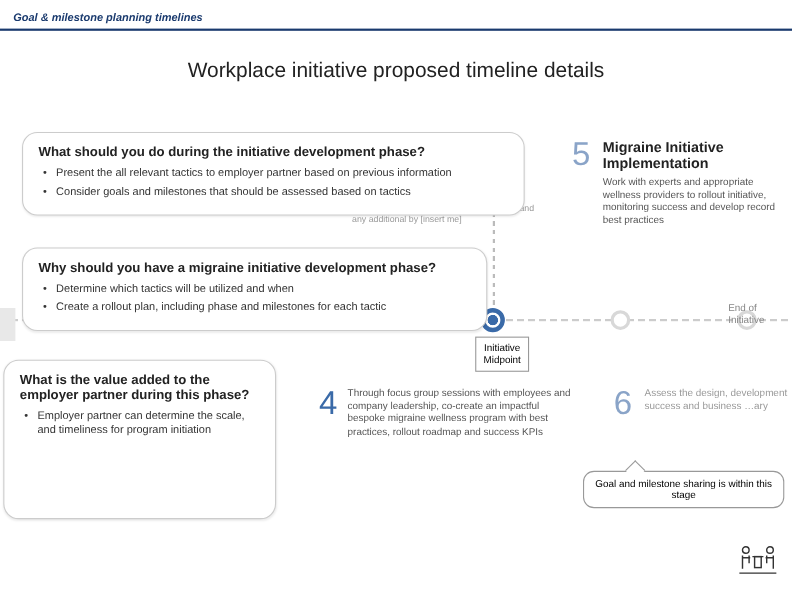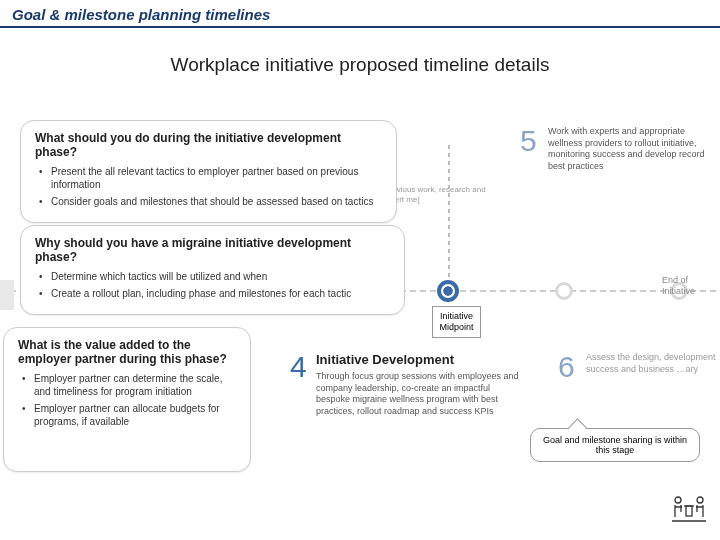--- a/index.html
+++ b/index.html
@@ -1,25 +1,25 @@
 <!DOCTYPE html>
 <html><head>
 <meta charset="utf-8">
 <style>
 *{box-sizing:border-box;margin:0;padding:0;font-family:"Segoe UI",Arial,sans-serif}
 body{width:720px;height:540px;background:#fff;position:relative;overflow:hidden}
 .header{padding:6px 12px 2px;border-bottom:2px solid #1a3a6e}
-.header-title{font-size:15px;font-weight:700;font-style:italic;color:#1a3a6e}
+.header-title{font-size:10px;font-weight:700;font-style:italic;color:#1a3a6e}
 .main-title{text-align:center;font-size:19px;font-weight:400;color:#222;margin:26px 0 18px}
 .bg-text{position:absolute;font-size:8px;color:#999;line-height:1.3}
 .bg1{left:70px;top:185px;width:180px}
 .bg2{left:320px;top:185px;width:170px}
 .card{position:absolute;background:#fff;border:1px solid #ccc;border-radius:14px;padding:10px 14px;box-shadow:0 1px 2px rgba(0,0,0,0.08)}
-.card-a{left:20px;top:120px;width:377px}
-.card-b{left:20px;top:225px;width:385px}
+.card-a{left:20px;top:120px;width:457px}
+.card-b{left:20px;top:225px;width:423px}
 .card-c{left:3px;top:327px;width:248px;height:145px}
 .card h3{font-size:12px;font-weight:700;margin-bottom:6px;color:#222}
 .card ul{list-style:none;padding-left:4px}
 .card li{font-size:10px;color:#333;margin-bottom:4px;position:relative;padding-left:12px;line-height:1.3}
 .card li:before{content:"•";position:absolute;left:0;top:0}
 .num{position:absolute;font-size:30px;font-weight:300;color:#8aa4c8}
 .num5{left:520px;top:124px}
 .num4{left:290px;top:350px;color:#3a6aa8;font-weight:400}
 .num6{left:558px;top:350px}
 .block{position:absolute}
@@ -30,21 +30,21 @@
 .b6{left:586px;top:352px;width:130px}
 .b6 h4{color:#777}
 .b6 p{color:#999}
 .timeline{position:absolute;left:0;top:290px;width:720px;height:2px;background:repeating-linear-gradient(90deg,#ccc 0 6px,transparent 6px 10px)}
 .node{position:absolute;top:282px;width:18px;height:18px;border-radius:50%;background:#fff;border:3px solid #8aa4c8}
 .node-main{left:437px;width:22px;height:22px;top:280px;border:4px solid #3a6aa8;background:radial-gradient(circle,#3a6aa8 45%,#fff 50%)}
 .node2{left:555px;border-color:#d8d8d8}
 .node3{left:670px;border-color:#d8d8d8}
 .midlabel{position:absolute;left:432px;top:306px;width:49px;border:1px solid #999;font-size:9px;text-align:center;padding:4px 2px;line-height:1.2}
 .endlabel{position:absolute;left:662px;top:275px;width:52px;font-size:9px;color:#888;line-height:1.2}
-.callout{position:absolute;left:530px;top:428px;width:170px;border:1px solid #999;border-radius:10px;padding:6px 8px;font-size:9px;text-align:center;background:#fff}
+.callout{position:absolute;left:530px;top:428px;width:183px;border:1px solid #999;border-radius:10px;padding:6px 8px;font-size:9px;text-align:center;background:#fff}
 .callout:before{content:"";position:absolute;top:-8px;left:40px;width:12px;height:12px;background:#fff;border-left:1px solid #999;border-top:1px solid #999;transform:rotate(45deg)}
 .footicon{position:absolute;right:14px;bottom:10px;font-size:26px}
 .vconnect{position:absolute;left:448px;top:145px;width:2px;height:140px;background:repeating-linear-gradient(#bbb 0 4px,transparent 4px 8px)}
 .sidebar{position:absolute;left:0;top:280px;width:14px;height:30px;background:#e8e8e8}
 </style>
 </head>
 <body>
 
 <div class="header">
   <span class="header-title">Goal &amp; milestone planning timelines</span>
@@ -64,26 +64,26 @@
 <div class="sidebar"></div>
 <div class="node node-main"></div>
 <div class="node node2"></div>
 <div class="node node3"></div>
 
 <div class="midlabel">Initiative Midpoint</div>
 <div class="endlabel">End of Initiative</div>
 
 <div class="num num5">5</div>
 <div class="block b5">
+  <h4>Migraine Initiative Implementation</h4>
   <p>Work with experts and appropriate wellness providers to rollout initiative, monitoring success and develop record best practices</p>
 </div>
 
 <div class="num num4">4</div>
 <div class="block b4">
-  <h4>Initiative Development</h4>
   <p>Through focus group sessions with employees and company leadership, co-create an impactful bespoke migraine wellness program with best practices, rollout roadmap and success KPIs</p>
 </div>
 
 <div class="num num6">6</div>
 <div class="block b6">
   <p>Assess the design, development success and business …ary</p>
 </div>
 
 <div class="card card-a">
   <h3>What should you do during the initiative development phase?</h3>
@@ -98,21 +98,20 @@
   <ul>
     <li>Determine which tactics will be utilized and when</li>
     <li>Create a rollout plan, including phase and milestones for each tactic</li>
   </ul>
 </div>
 
 <div class="card card-c">
   <h3>What is the value added to the employer partner during this phase?</h3>
   <ul>
     <li>Employer partner can determine the scale, and timeliness for program initiation</li>
-    <li>Employer partner can allocate budgets for programs, if available</li>
   </ul>
 </div>
 
 <div class="callout">
   <span>Goal and milestone sharing is within this stage</span>
 </div>
 
 <div class="footicon">
   <svg width="34" height="30" viewBox="0 0 34 30">
     <rect x="14" y="13" width="6" height="10" fill="none" stroke="#333" stroke-width="1.3"></rect>

